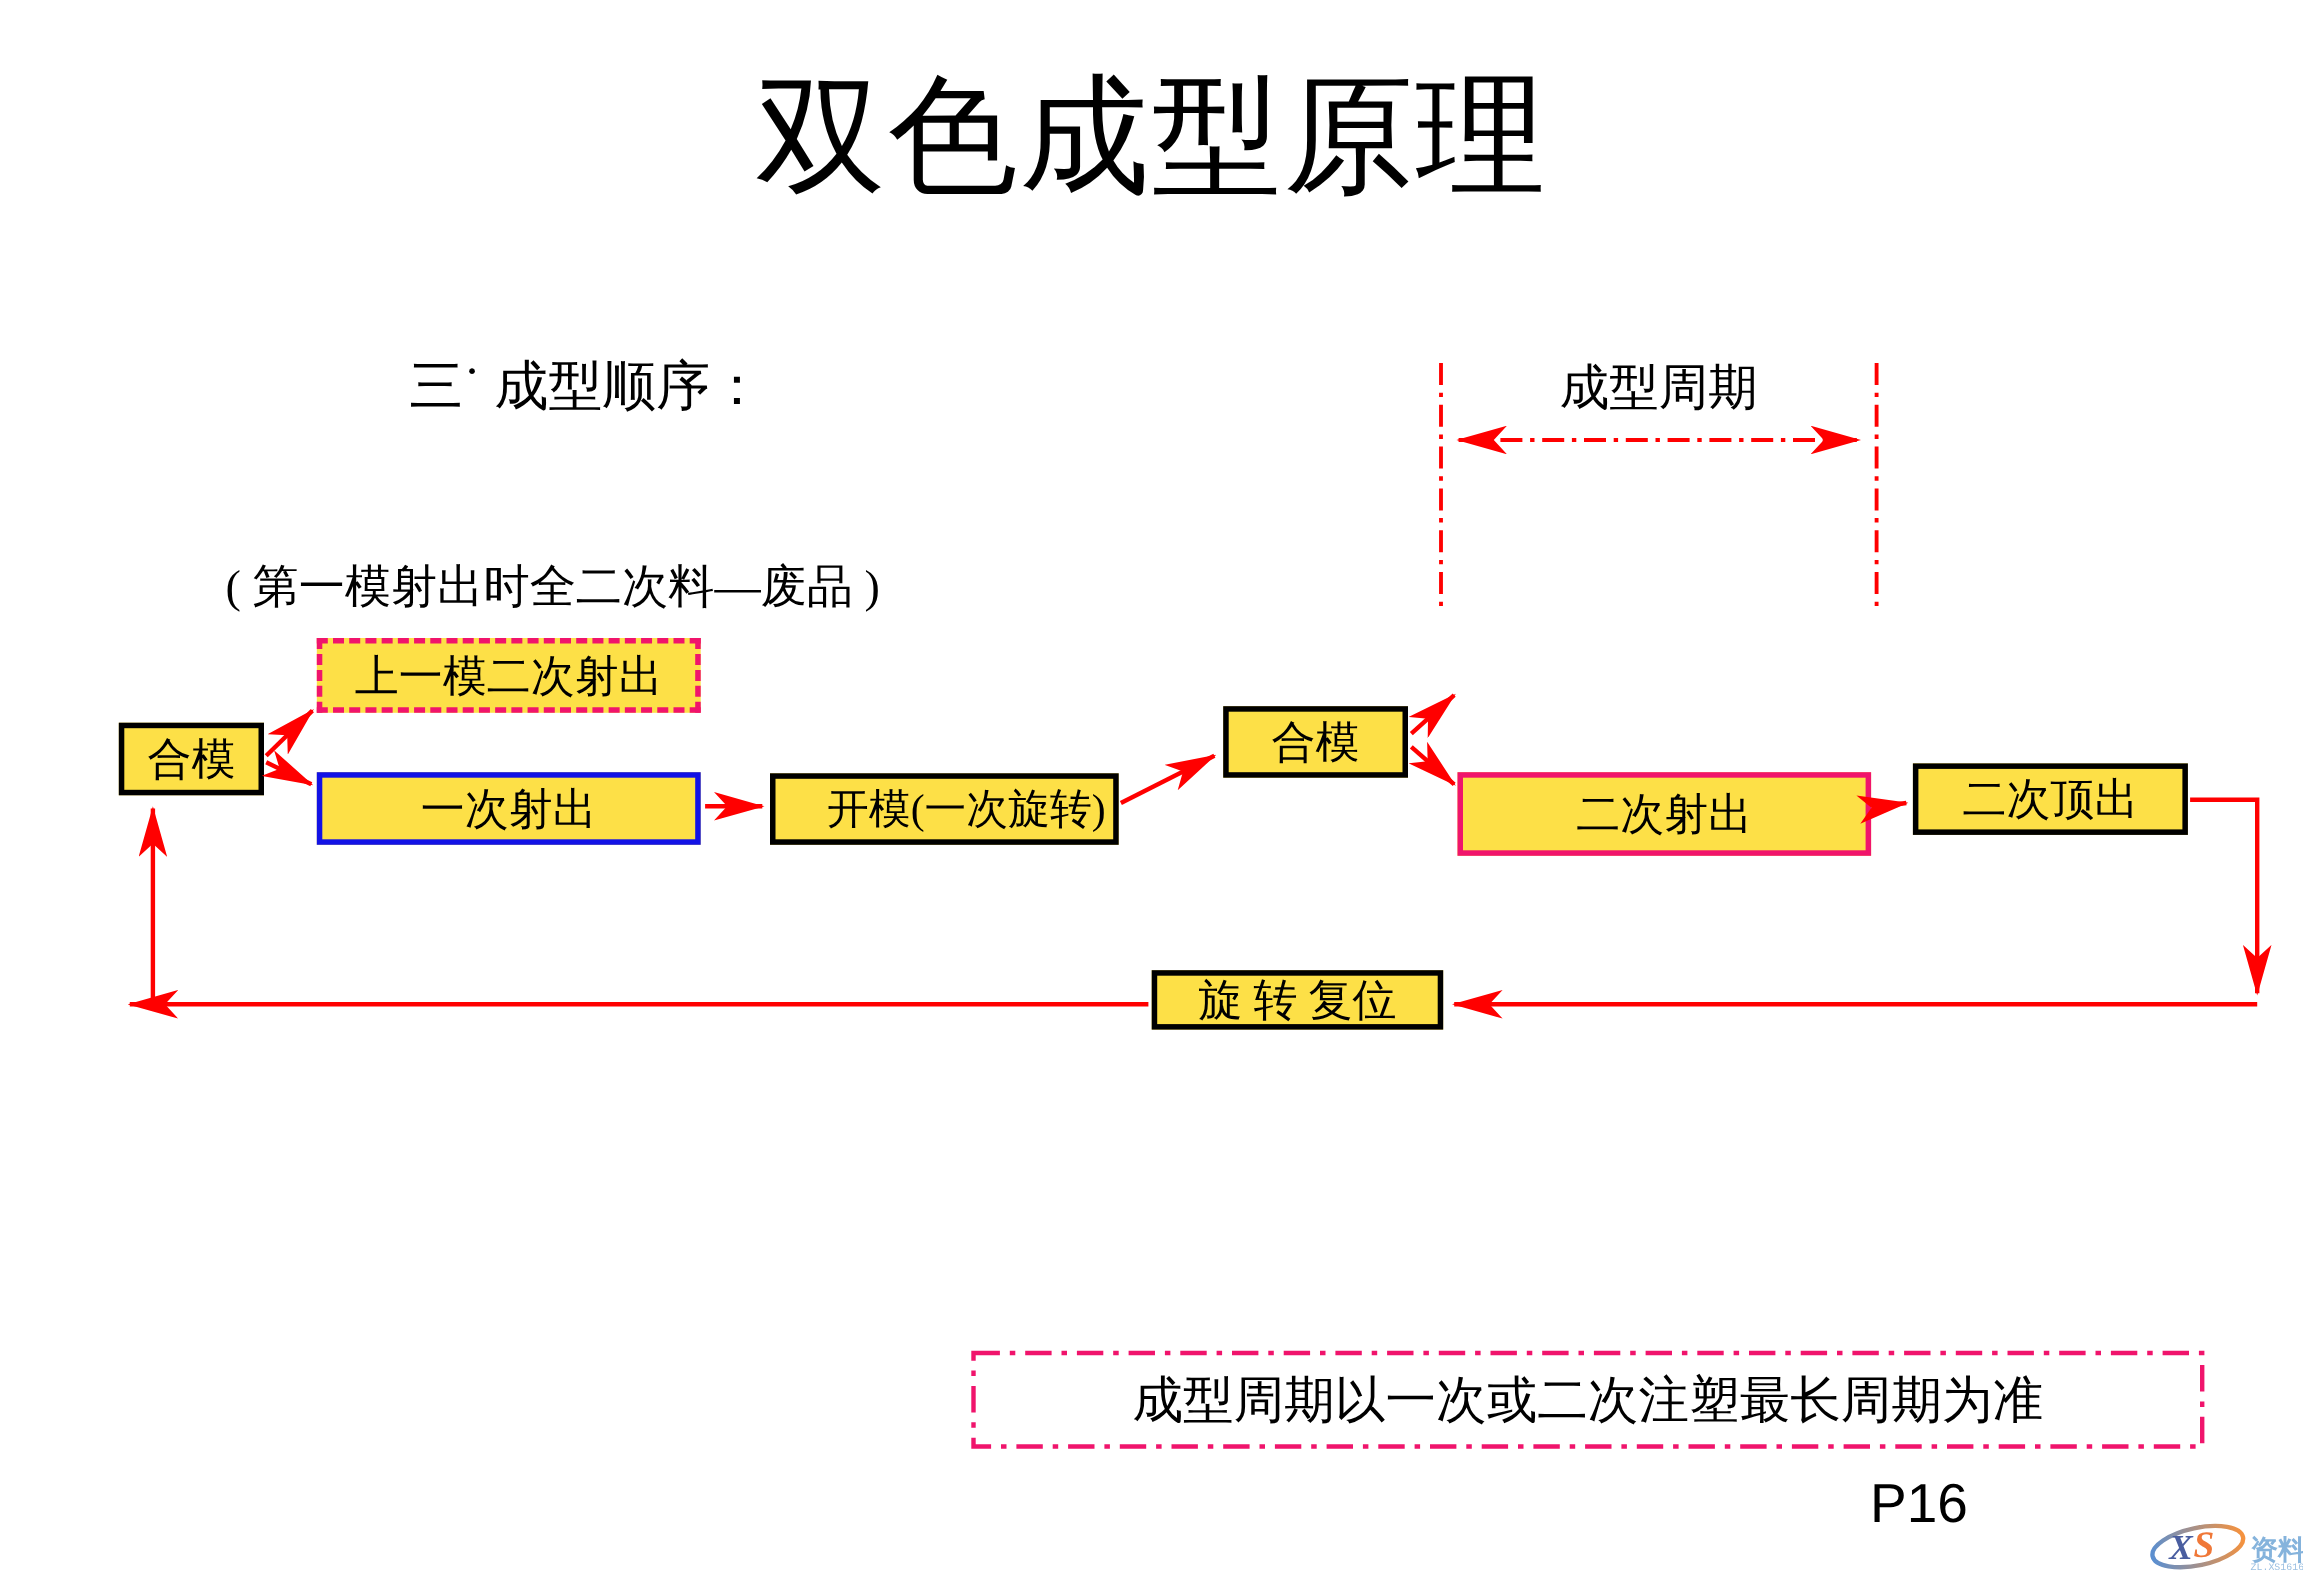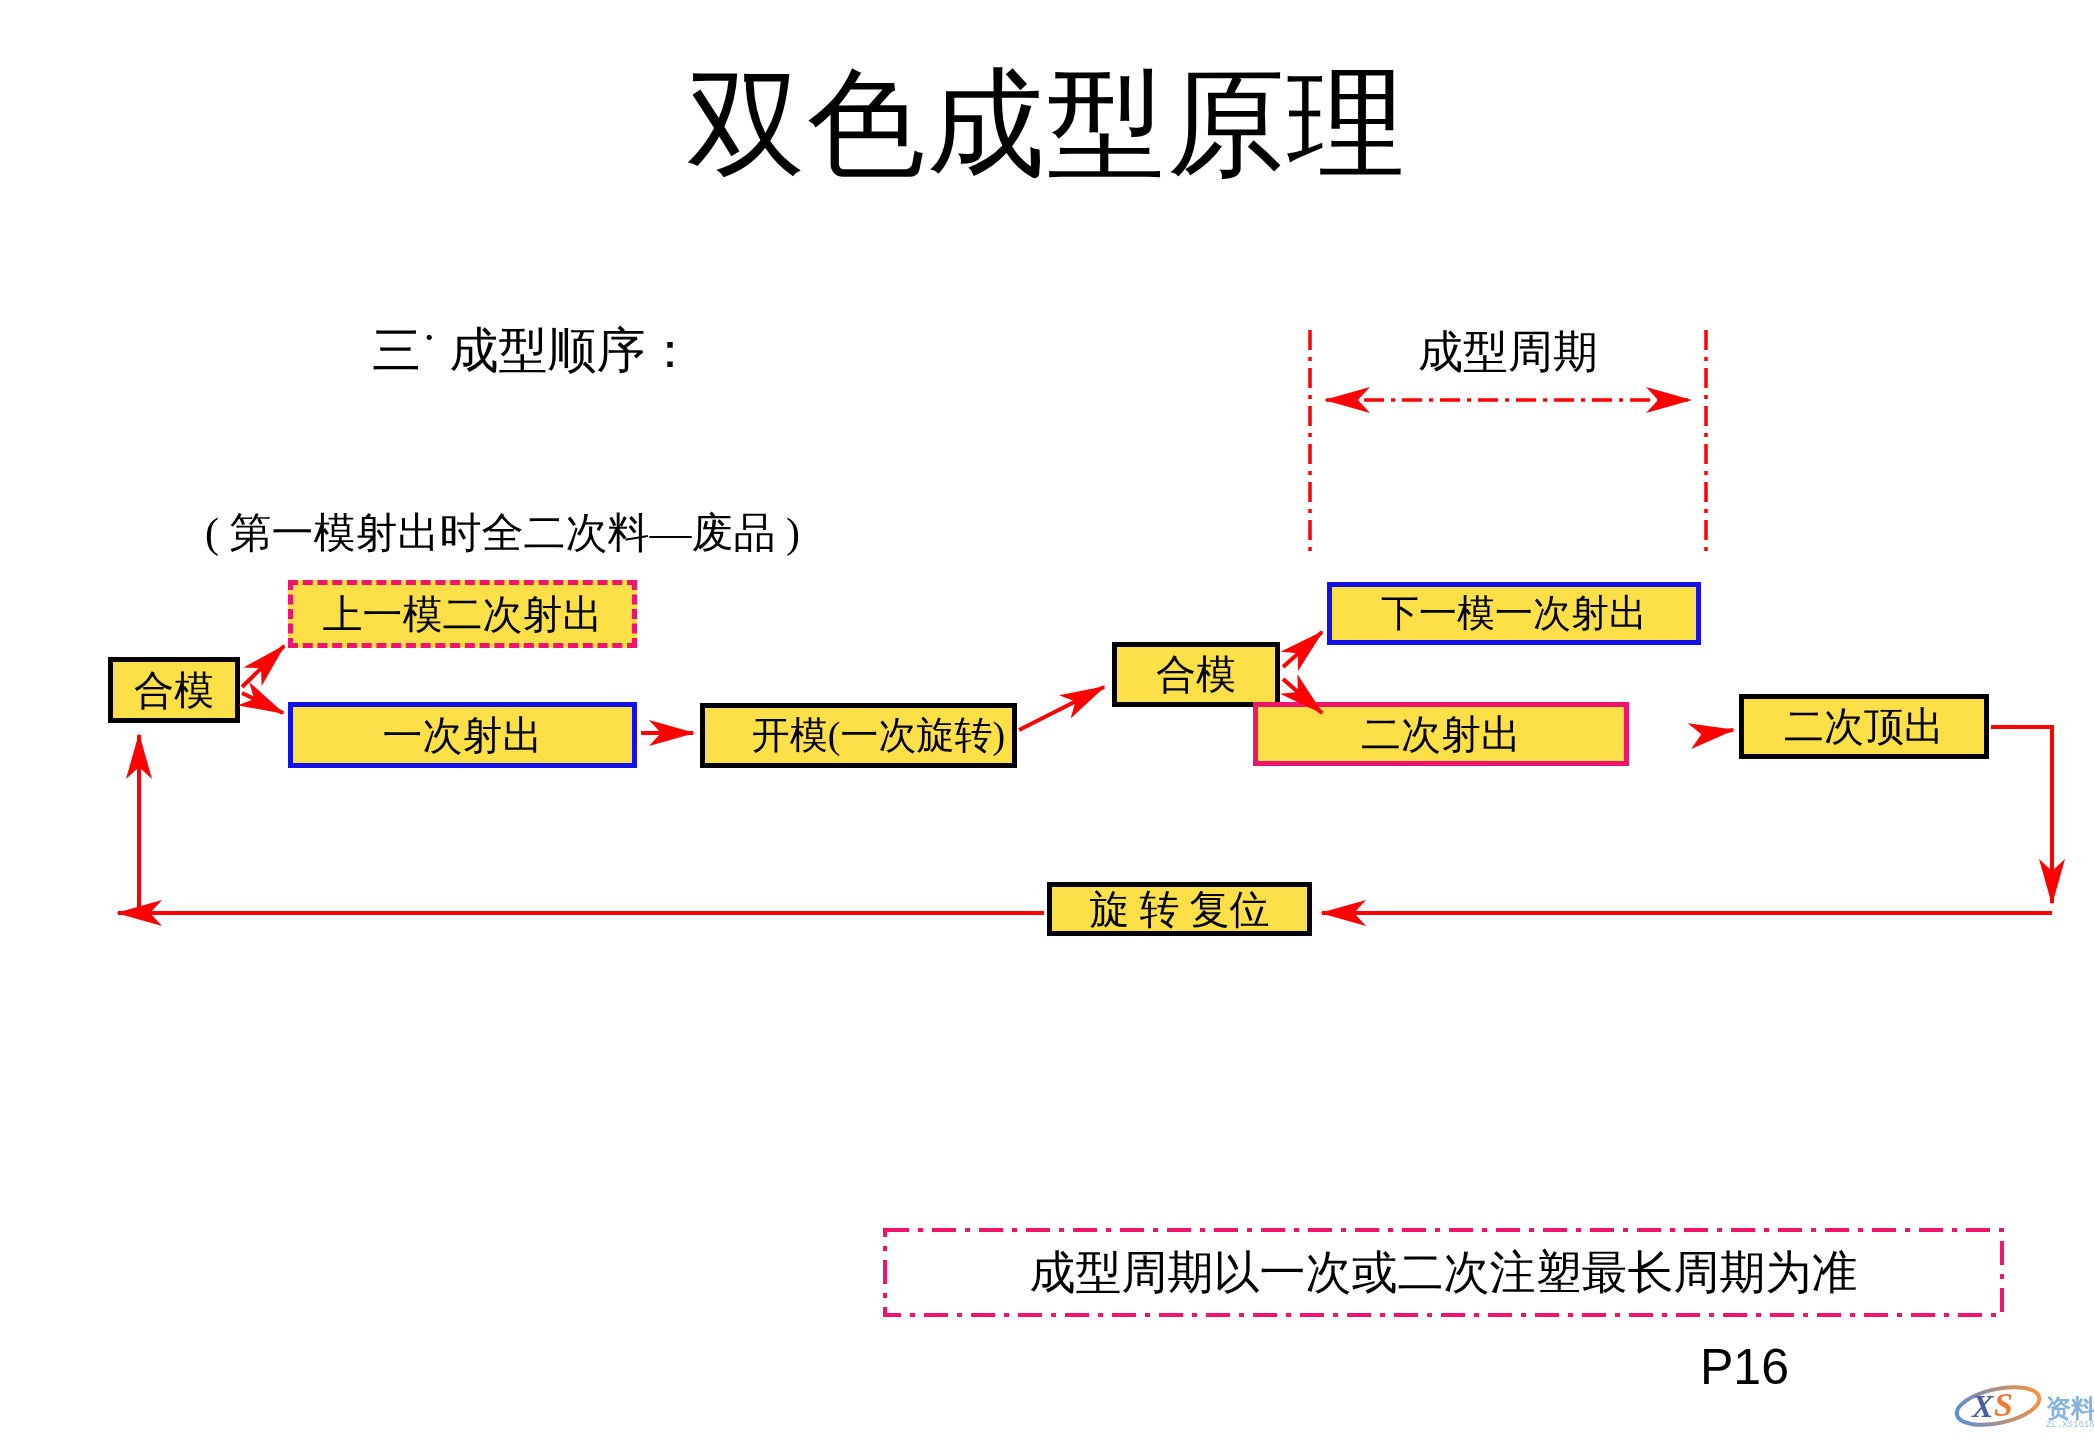--- a/index.html
+++ b/index.html
@@ -47,21 +47,21 @@
   .b-black{border:5px solid #000000;}
   .b-blue{border:5px solid #1212e6;}
   .b-pink{border:5px solid #f0146c;}
   .b-pink-dashed{border:5px dashed #f0146c;}
   #node-clamp1{left:108px;top:657px;width:132px;height:66px;}
   #node-prev-second-shot{left:288px;top:580px;width:349px;height:68px;}
   #node-first-shot{left:288px;top:702px;width:349px;height:66px;}
   #node-open-rotate{left:700px;top:703px;width:317px;height:65px;font-size:38px;padding-left:40px;}
   #node-clamp2{left:1112px;top:642px;width:168px;height:65px;}
   #node-next-first-shot{left:1327px;top:582px;width:374px;height:63px;font-size:38px;}
-  #node-second-shot{left:1253px;top:702px;width:376px;height:64px;}
+  #node-second-shot{left:1325px;top:702px;width:376px;height:76px;}
   #node-second-eject{left:1739px;top:694px;width:250px;height:65px;}
   #node-rotate-reset{left:1047px;top:882px;width:265px;height:54px;}
   #bottom-note{
     left:885px;top:1230px;width:1117px;height:85px;
     display:flex;align-items:center;justify-content:center;
     font-size:46px;
     white-space:nowrap;
   }
   #page-number{
     left:1700px;top:1338px;
@@ -113,23 +113,20 @@
     <span>上一模二次射出</span>
   </div>
   <div id="node-first-shot" class="node b-blue">
     <span>一次射出</span>
   </div>
   <div id="node-open-rotate" class="node b-black">
     <span>开模(一次旋转)</span>
   </div>
   <div id="node-clamp2" class="node b-black">
     <span>合模</span>
-  </div>
-  <div id="node-next-first-shot" class="node b-blue">
-    <span>下一模一次射出</span>
   </div>
   <div id="node-second-shot" class="node b-pink">
     <span>二次射出</span>
   </div>
   <div id="node-second-eject" class="node b-black">
     <span>二次顶出</span>
   </div>
   <div id="node-rotate-reset" class="node b-black">
     <span>旋 转 复位</span>
   </div>

